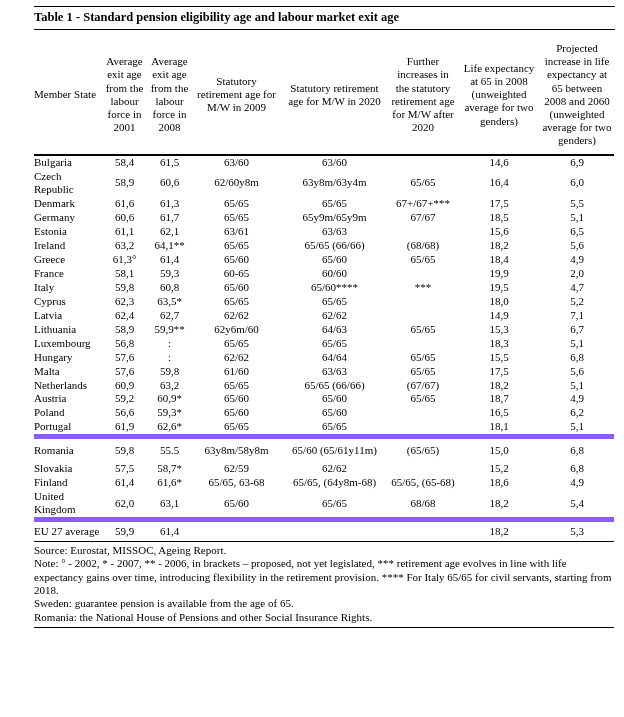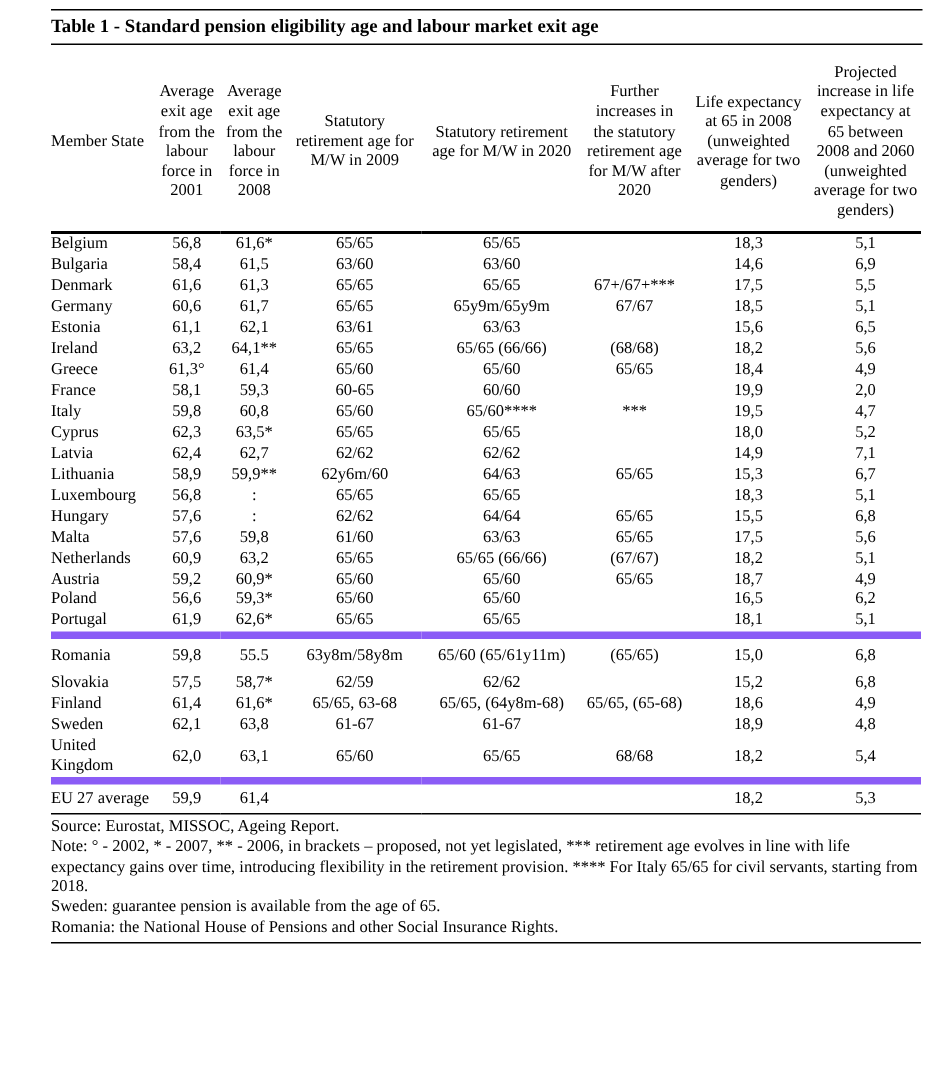--- a/index.html
+++ b/index.html
@@ -106,38 +106,38 @@
         <th>Average exit age from the labour force in 2008</th>
         <th>Statutory retirement age for M/W in 2009</th>
         <th>Statutory retirement age for M/W in 2020</th>
         <th>Further increases in the statutory retirement age for M/W after 2020</th>
         <th>Life expectancy at 65 in 2008 (unweighted average for two genders)</th>
         <th>Projected increase in life expectancy at 65 between 2008 and 2060 (unweighted average for two genders)</th>
       </tr>
     </thead>
     <tbody>
         <tr class="g0">
-          <td class="name-cell">Belgium</td>
-          <td class="num-cell">56,8</td>
-          <td class="num-cell">61,6*</td>
-          <td class="num-cell">65/65</td>
-          <td class="num-cell">65/65</td>
-          <td class="num-cell"></td>
-          <td class="num-cell">18,3</td>
-          <td class="num-cell">5,1</td>
-        </tr>
-        <tr class="g0">
           <td class="name-cell">Bulgaria</td>
           <td class="num-cell">58,4</td>
           <td class="num-cell">61,5</td>
           <td class="num-cell">63/60</td>
           <td class="num-cell">63/60</td>
           <td class="num-cell"></td>
           <td class="num-cell">14,6</td>
           <td class="num-cell">6,9</td>
+        </tr>
+        <tr class="g0">
+          <td class="name-cell">Czech Republic</td>
+          <td class="num-cell">58,9</td>
+          <td class="num-cell">60,6</td>
+          <td class="num-cell">62/60y8m</td>
+          <td class="num-cell">63y8m/63y4m</td>
+          <td class="num-cell">65/65</td>
+          <td class="num-cell">16,4</td>
+          <td class="num-cell">6,0</td>
         </tr>
         <tr class="g0">
           <td class="name-cell">Denmark</td>
           <td class="num-cell">61,6</td>
           <td class="num-cell">61,3</td>
           <td class="num-cell">65/65</td>
           <td class="num-cell">65/65</td>
           <td class="num-cell">67+/67+***</td>
           <td class="num-cell">17,5</td>
           <td class="num-cell">5,5</td>
@@ -326,30 +326,20 @@
           <td class="name-cell">Finland</td>
           <td class="num-cell">61,4</td>
           <td class="num-cell">61,6*</td>
           <td class="num-cell">65/65, 63-68</td>
           <td class="num-cell">65/65, (64y8m-68)</td>
           <td class="num-cell">65/65, (65-68)</td>
           <td class="num-cell">18,6</td>
           <td class="num-cell">4,9</td>
         </tr>
         <tr class="g2">
-          <td class="name-cell">Sweden</td>
-          <td class="num-cell">62,1</td>
-          <td class="num-cell">63,8</td>
-          <td class="num-cell">61-67</td>
-          <td class="num-cell">61-67</td>
-          <td class="num-cell"></td>
-          <td class="num-cell">18,9</td>
-          <td class="num-cell">4,8</td>
-        </tr>
-        <tr class="g2">
           <td class="name-cell">United Kingdom</td>
           <td class="num-cell">62,0</td>
           <td class="num-cell">63,1</td>
           <td class="num-cell">65/60</td>
           <td class="num-cell">65/65</td>
           <td class="num-cell">68/68</td>
           <td class="num-cell">18,2</td>
           <td class="num-cell">5,4</td>
         </tr>
         <tr class="g3 group-start">

